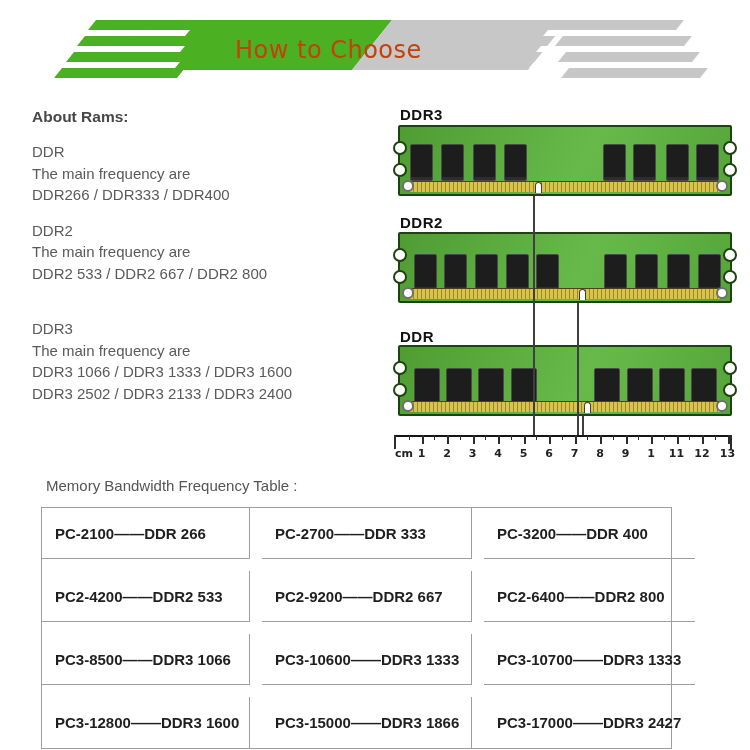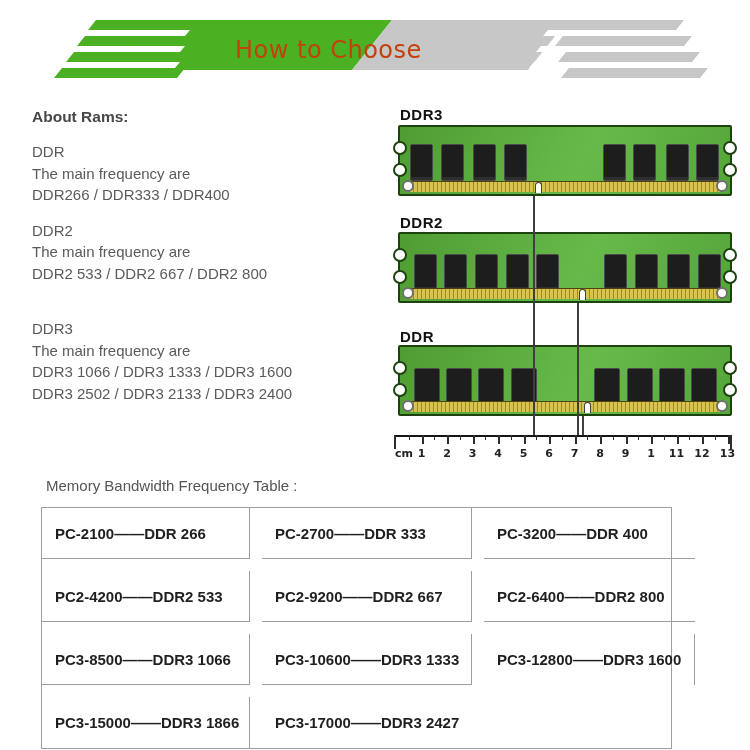--- a/index.html
+++ b/index.html
@@ -249,18 +249,19 @@
   <div id="table-heading">Memory Bandwidth Frequency Table :</div>
   <div id="freq-table">
       <div class="cell">PC-2100——DDR 266</div>
       <div class="cell">PC-2700——DDR 333</div>
       <div class="cell last-col">PC-3200——DDR 400</div>
       <div class="cell">PC2-4200——DDR2 533</div>
       <div class="cell">PC2-9200——DDR2 667</div>
       <div class="cell last-col">PC2-6400——DDR2 800</div>
       <div class="cell">PC3-8500——DDR3 1066</div>
       <div class="cell">PC3-10600——DDR3 1333</div>
+      <div class="cell last-col">PC3-10700——DDR3 1333</div>
       <div class="cell last-row">PC3-12800——DDR3 1600</div>
       <div class="cell last-row">PC3-15000——DDR3 1866</div>
       <div class="cell last-col last-row">PC3-17000——DDR3 2427</div>
     </div>
 
 </div>
 
 </body></html>

